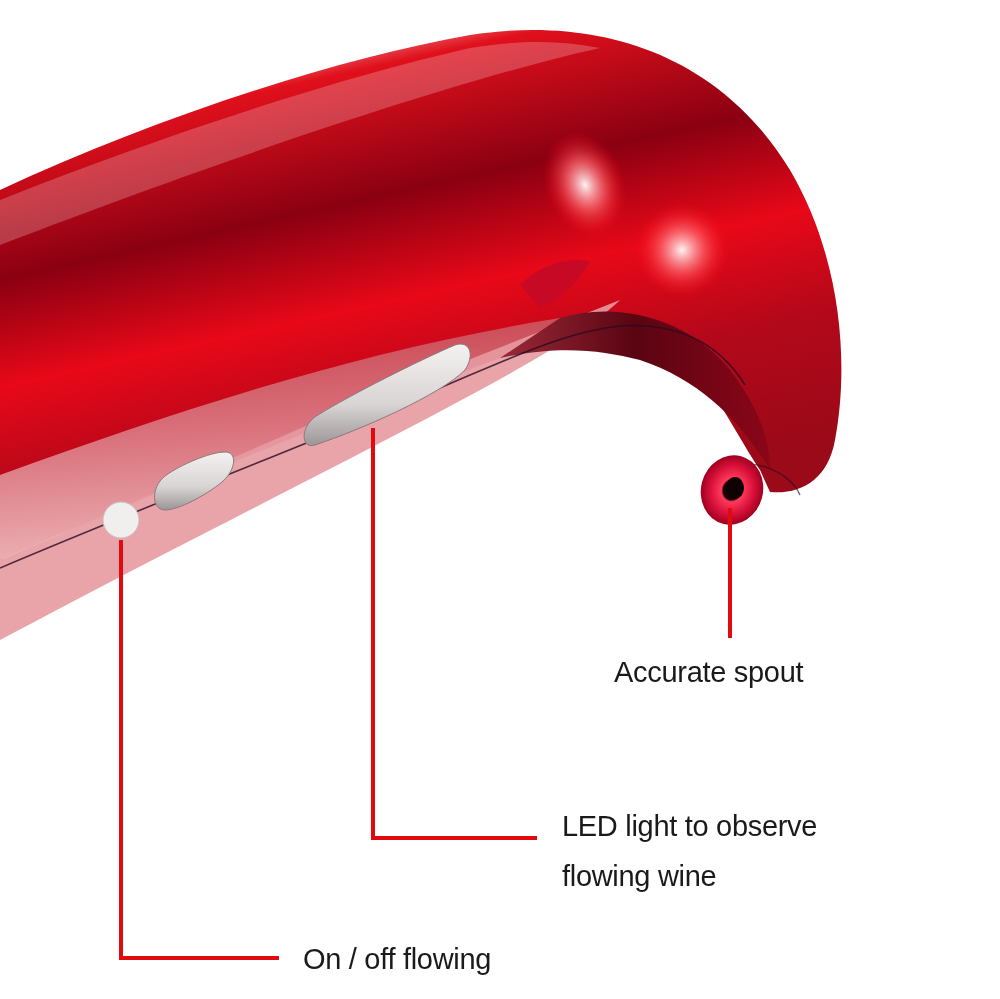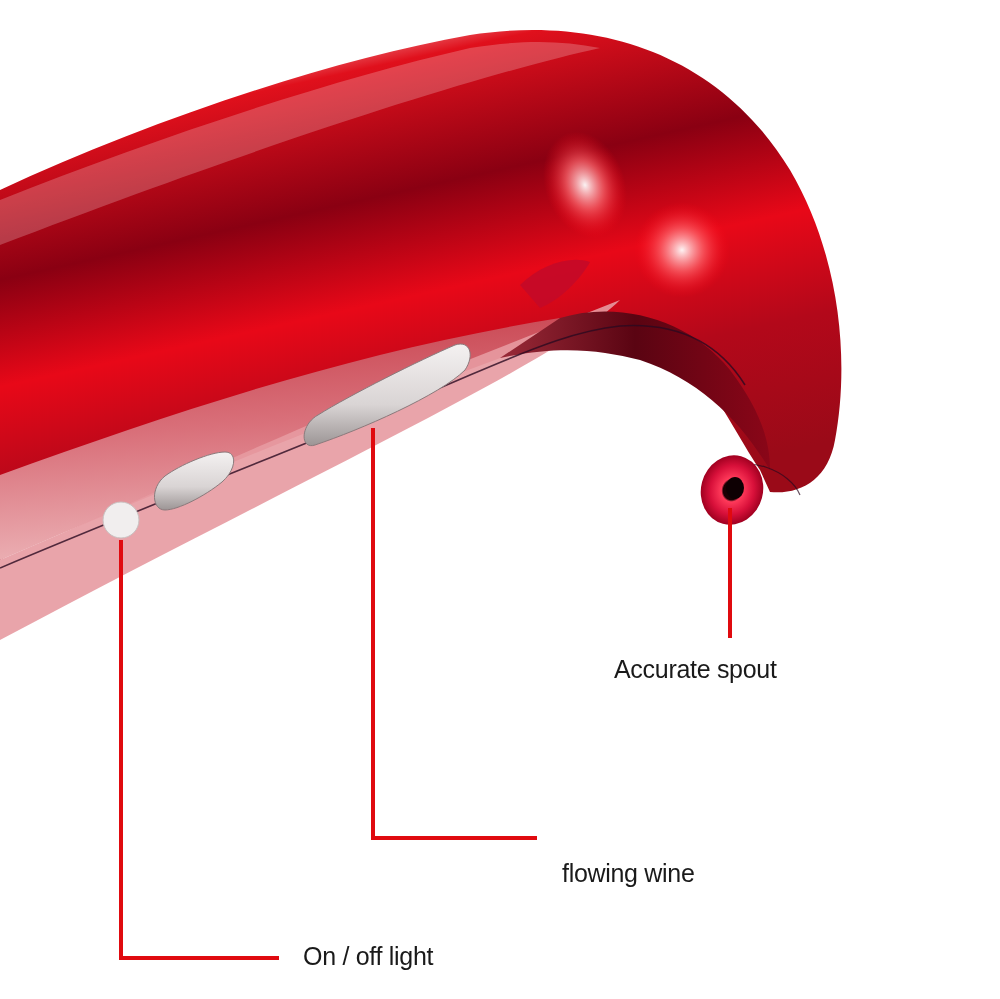--- a/index.html
+++ b/index.html
@@ -5,21 +5,21 @@
     html, body { margin: 0; padding: 0; }
     body {
       width: 1000px; height: 999px; overflow: hidden;
       background: #ffffff; position: relative;
       font-family: "Liberation Sans", sans-serif;
     }
     .stage { position: absolute; left: 0; top: 0; width: 1000px; height: 999px; }
     .product-svg { position: absolute; left: 0; top: 0; }
     .callout-line { position: absolute; background: #e00a0f; }
     .label {
-      position: absolute; color: #1a1a1a; font-size: 25px; line-height: 1.5;
+      position: absolute; color: #1a1a1a; font-size: 29px; line-height: 1.5;
       letter-spacing: -0.3px; white-space: nowrap;
     }
   </style>
 </head>
 <body>
 
 <div class="stage">
 
   <svg class="product-svg" width="1000" height="999" viewBox="0 0 1000 999" xmlns="http://www.w3.org/2000/svg">
     <defs>
@@ -103,19 +103,20 @@
 
     <ellipse cx="732" cy="490" rx="31" ry="35" fill="url(#spoutGrad)" transform="rotate(15 732 490)"></ellipse>
     <ellipse cx="735" cy="488" rx="9" ry="11" fill="#0e0003"></ellipse>
   </svg>
 
   <div class="callout-line" style="left:728px; top:508px; width:4px; height:130px;"></div>
   <div class="label" style="left:614px; top:651px;">Accurate spout</div>
 
   <div class="callout-line" style="left:371px; top:428px; width:4px; height:412px;"></div>
   <div class="callout-line" style="left:371px; top:836px; width:166px; height:4px;"></div>
+  <div class="label" style="left:562px; top:805px;">LED light to observe</div>
   <div class="label" style="left:562px; top:855px;text-align:right;">flowing wine</div>
 
   <div class="callout-line" style="left:119px; top:540px; width:4px; height:420px;"></div>
   <div class="callout-line" style="left:119px; top:956px; width:160px; height:4px;"></div>
-  <div class="label" style="left:303px; top:938px;">On / off light</div>
+  <div class="label" style="left:303px; top:938px;">On / off flowing</div>
 
 </div>
 
 </body></html>

